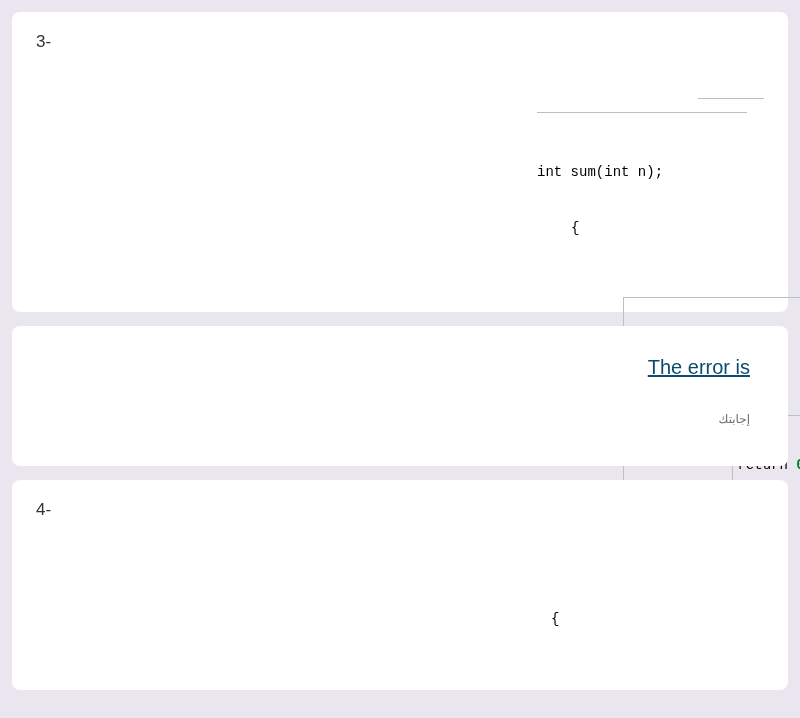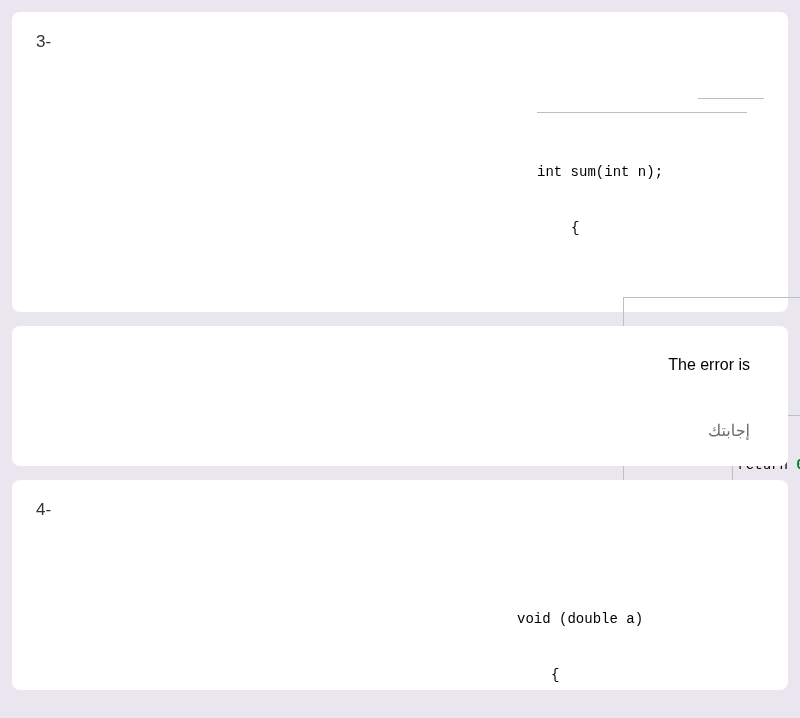--- a/index.html
+++ b/index.html
@@ -62,31 +62,31 @@
     padding-left: 4px;
     padding-top: 2px;
     display: inline-block;
   }
   .q3-inner { margin-left: 34px; }
   .q3-if { margin-left: 34px; }
   .error-text {
     position: absolute;
     right: 38px;
     top: 30px;
-    font-size: 16px;
-    color: #000000;
+    font-size: 20px;
+    color: #0c4a6e;
+    text-decoration: underline;
   }
   .answer-ar {
     position: absolute;
     right: 38px;
     top: 86px;
-    font-size: 16px;
+    font-size: 12px;
     color: #6d6d6d;
     direction: rtl;
-    margin-top: 9px;
   }
   .code-q4 {
     left: 505px;
     top: 92px;
   }
   .q4-inner { margin-left: 34px; }
 </style>
 </head>
 <body>
 
@@ -113,18 +113,17 @@
 </div>
 
 <div class="card card-mid">
   <div class="error-text">The error is</div>
   <div class="answer-ar">إجابتك</div>
 </div>
 
 <div class="card card-q4">
   <div class="qnum">4-</div>
   <div class="code-box code-q4">
-    <span class="code-line"><span class="kw">void</span><span> (</span><span class="kw">double</span><span> a)</span></span>
     <span class="code-line q4-inner">{</span>
     
     
   </div>
 </div>
 
 </body></html>

